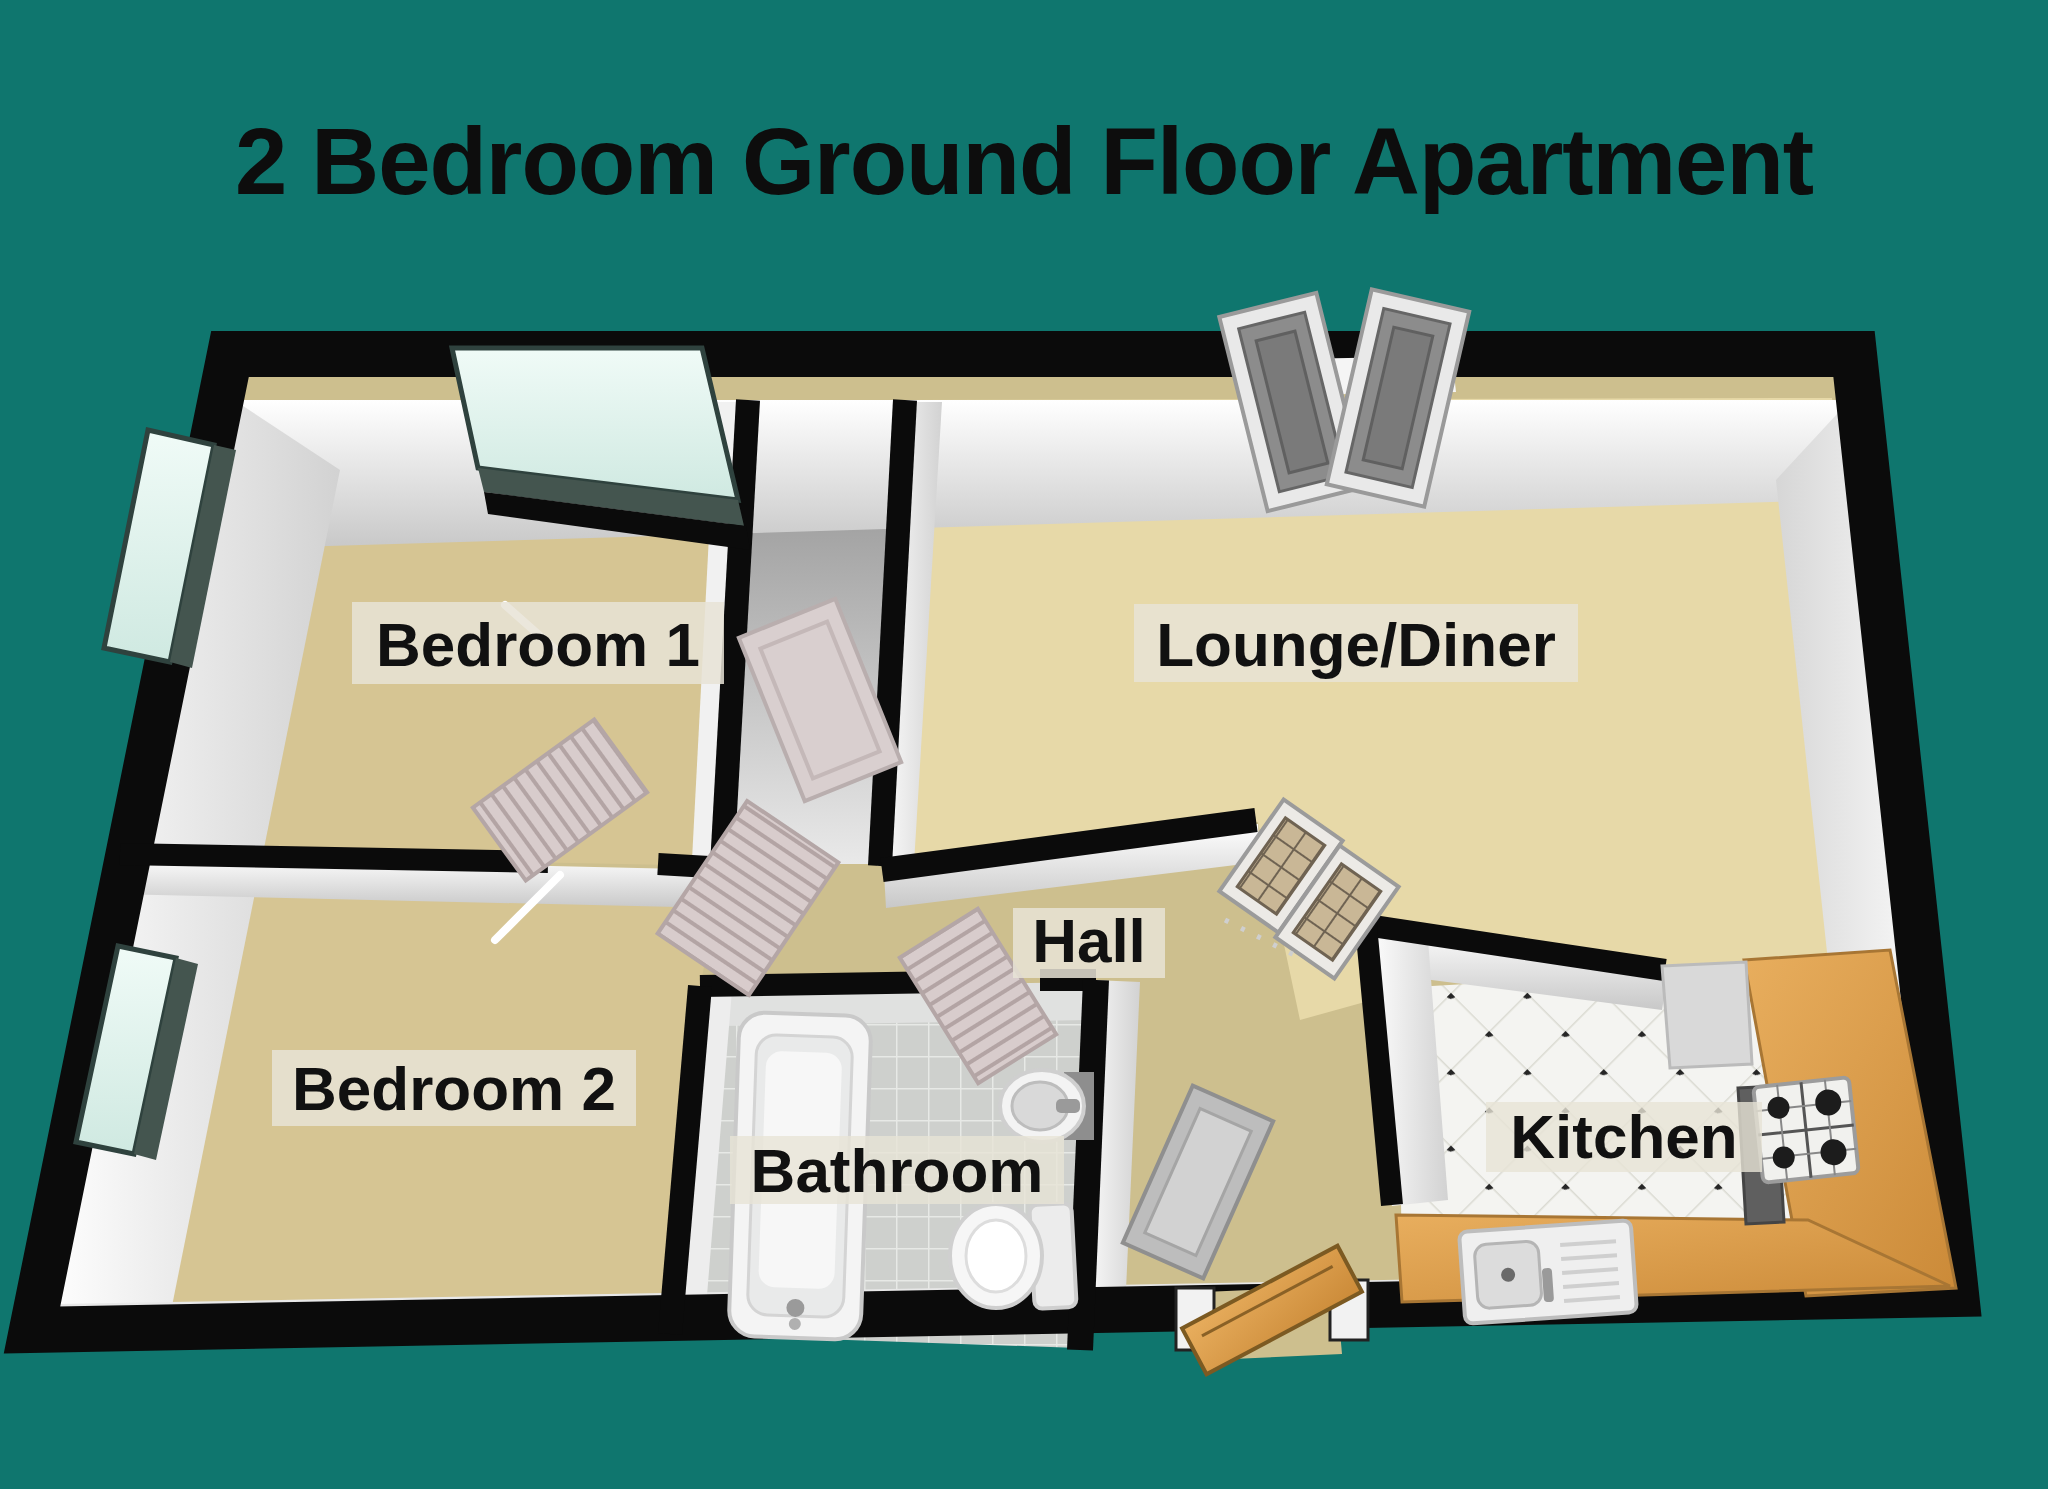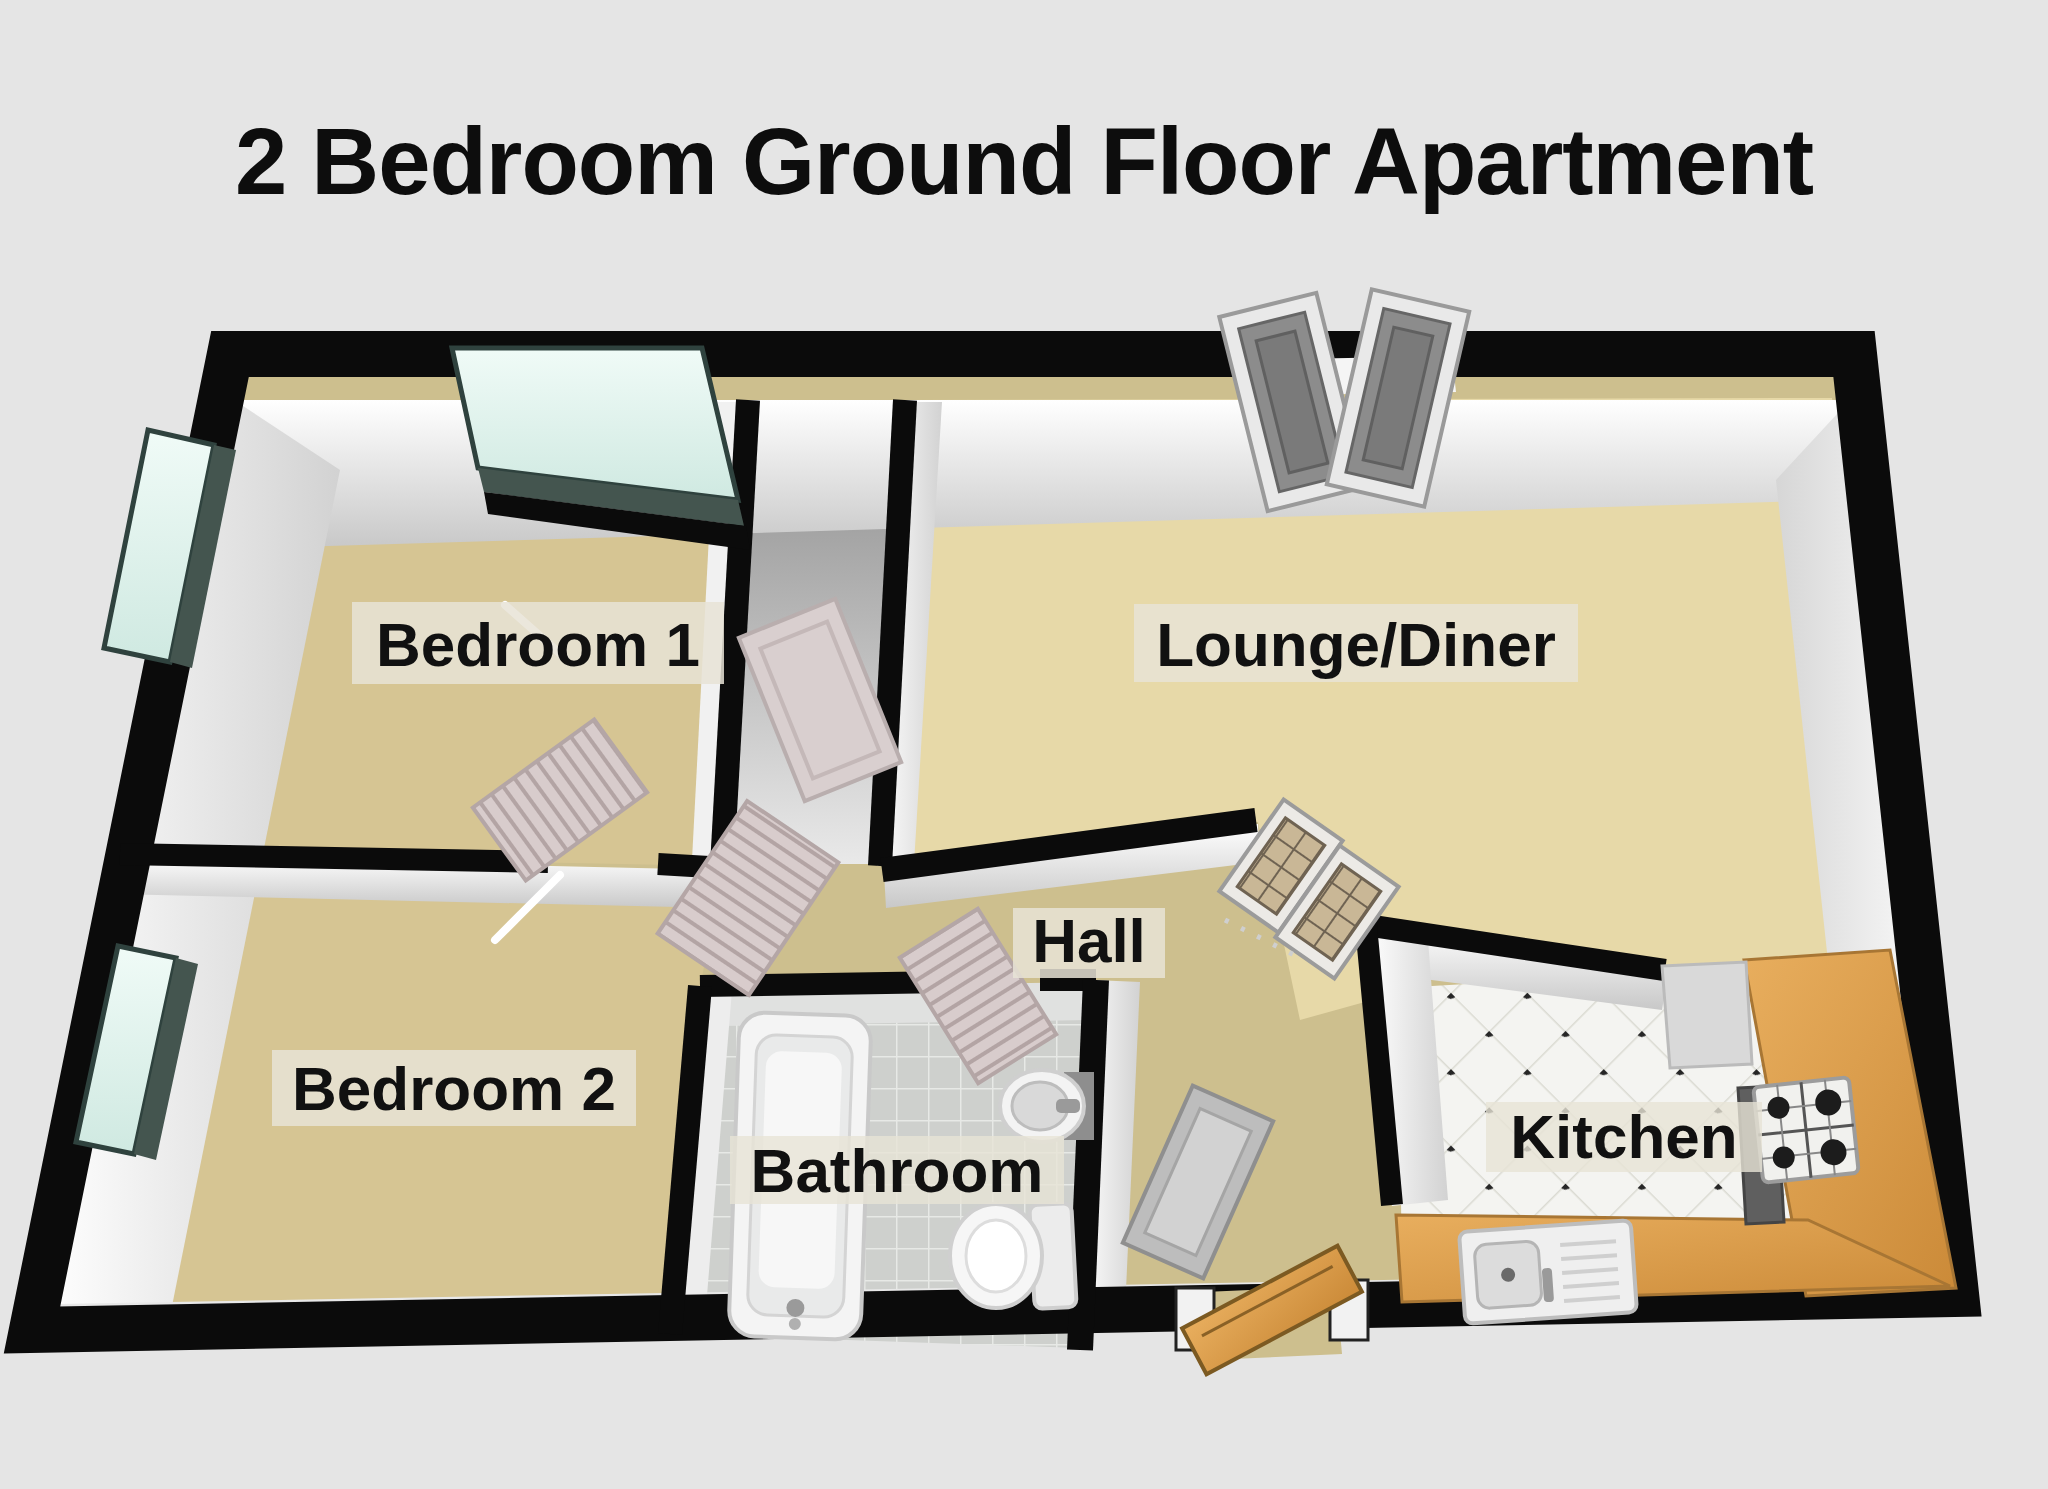--- a/index.html
+++ b/index.html
@@ -1,16 +1,16 @@
 <!DOCTYPE html>
 <html><head>
 <meta charset="utf-8">
 <style>
   html,body{margin:0;padding:0;background:#ffffff;}
-  .canvas{position:relative;width:2048px;height:1489px;background:#e5e5e5;overflow:hidden;
+  .canvas{position:relative;width:2048px;height:1489px;background:#0f766e;overflow:hidden;
           font-family:"Liberation Sans", sans-serif;}
   .plan-title{position:absolute;top:108px;left:0;width:100%;margin:0;text-align:center;
               font-size:94px;font-weight:bold;letter-spacing:-1px;color:#0d0d0d;}
   svg{position:absolute;left:0;top:0;}
   .room-label-text{font-family:"Liberation Sans", sans-serif;font-size:62px;font-weight:bold;
                    text-anchor:middle;}
 </style>
 </head>
 <body>
 

